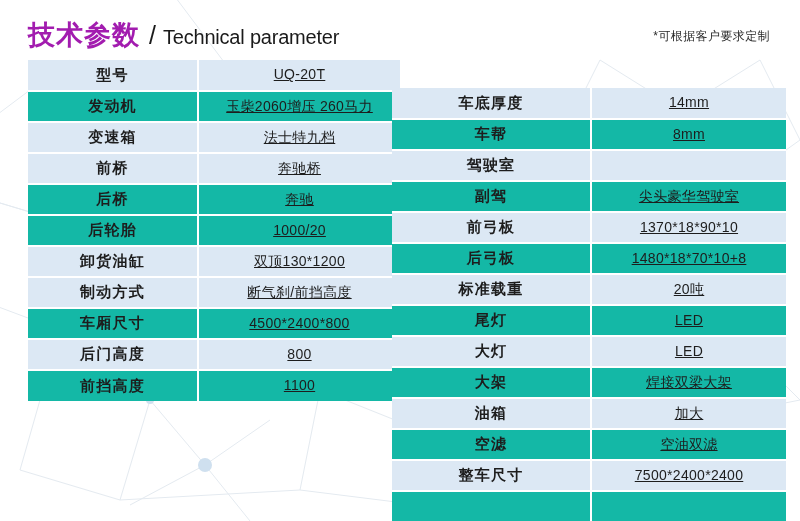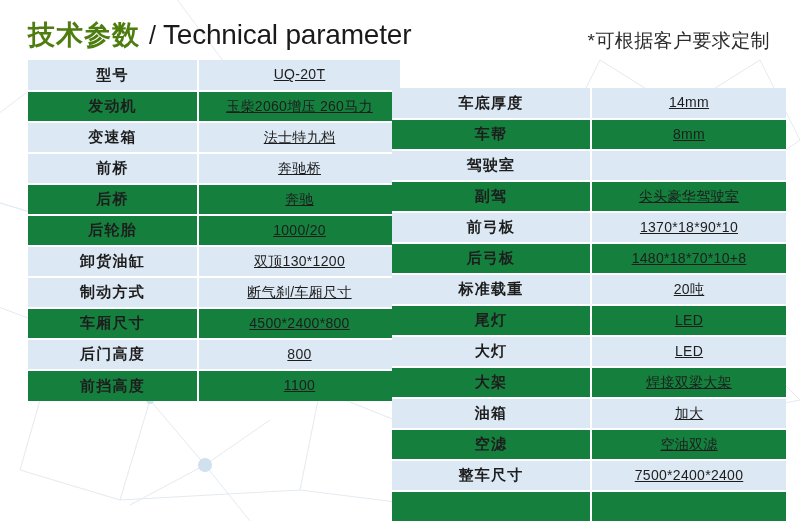--- a/index.html
+++ b/index.html
@@ -41,40 +41,40 @@
     position: absolute;
     left: 28px;
     top: 17px;
     display: flex;
     align-items: baseline;
     white-space: nowrap;
   }
   .title-cn {
     font-size: 27px;
     font-weight: bold;
-    color: #4d7c0f;
+    color: #a21caf;
     letter-spacing: 1px;
   }
   .title-slash {
     font-size: 25px;
     color: #1a1a1a;
     margin: 0 7px 0 9px;
     font-weight: 400;
   }
   .title-en {
-    font-size: 28px;
+    font-size: 20px;
     color: #1a1a1a;
     font-weight: 400;
     letter-spacing: -0.2px;
   }
   .header-note {
     position: absolute;
     right: 30px;
     top: 28px;
-    font-size: 19px;
+    font-size: 12px;
     color: #2b2b2b;
     white-space: nowrap;
     letter-spacing: 0.4px;
   }
 
   
   .tables {
     position: absolute;
     left: 0;
     top: 60px;
@@ -84,21 +84,21 @@
     position: absolute;
     top: 0;
     border-collapse: collapse;
     table-layout: fixed;
   }
   #table-left  { left: 28px;  width: 356px; }
   #table-right { left: 392px; width: 378px; margin-top: 28px; }
 
   .spec-table tr { height: 31px; }
   .spec-table tr.row-odd  td { background: #dce8f4; }
-  .spec-table tr.row-even td { background: #15803d; }
+  .spec-table tr.row-even td { background: #14b8a6; }
 
   .spec-table td {
     text-align: center;
     vertical-align: middle;
     padding: 0 4px;
     border-right: 2px solid #ffffff;
     border-bottom: 2px solid #ffffff;
     color: #1d1d1d;
     line-height: 1.1;
     overflow: hidden;
@@ -205,21 +205,21 @@
           <tr class="row-even">
             <td class="cell-label">后轮胎</td>
             <td class="cell-value">1000/20</td>
           </tr>
           <tr class="row-odd">
             <td class="cell-label">卸货油缸</td>
             <td class="cell-value">双顶130*1200</td>
           </tr>
           <tr class="row-odd">
             <td class="cell-label">制动方式</td>
-            <td class="cell-value">断气刹/车厢尺寸</td>
+            <td class="cell-value">断气刹/前挡高度</td>
           </tr>
           <tr class="row-even">
             <td class="cell-label">车厢尺寸</td>
             <td class="cell-value">4500*2400*800</td>
           </tr>
           <tr class="row-odd">
             <td class="cell-label">后门高度</td>
             <td class="cell-value">800</td>
           </tr>
           <tr class="row-even">

